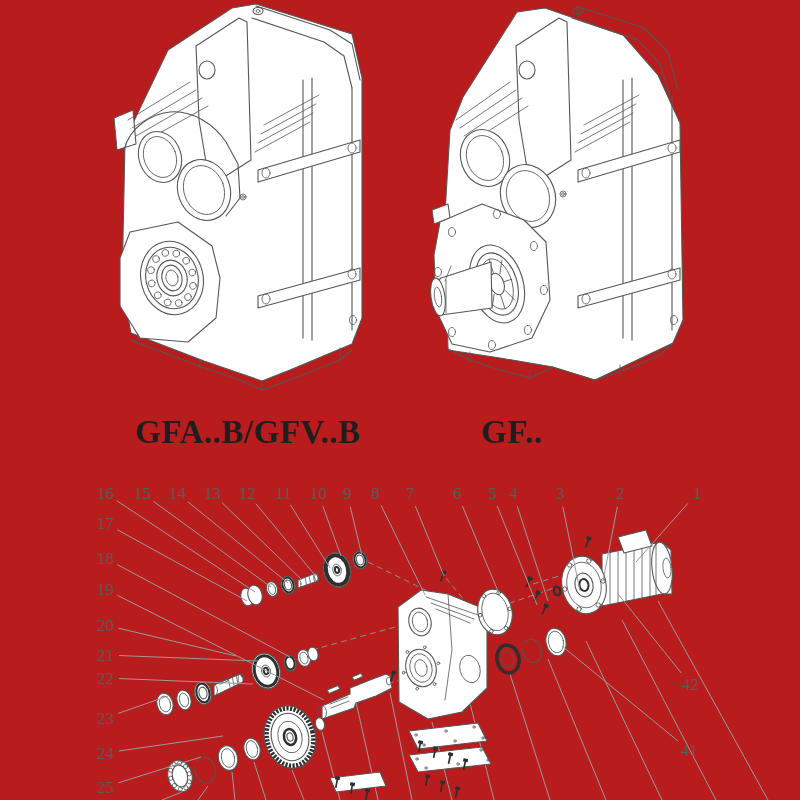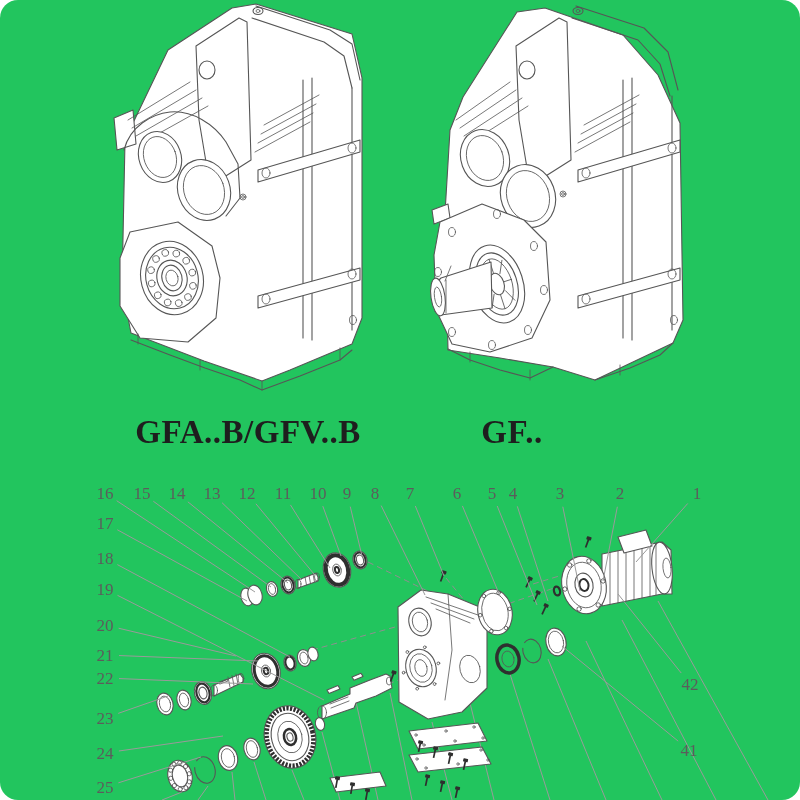--- a/index.html
+++ b/index.html
@@ -1,17 +1,17 @@
 <!DOCTYPE html>
 <html><head>
 <meta charset="utf-8">
 <style>
   html,body{margin:0;padding:0;background:#ffffff;}
-  .page{position:relative;width:800px;height:800px;background:#22c55e;overflow:hidden;
-        font-family:"Liberation Serif",serif;border-radius:18px;}
+  .page{position:relative;width:800px;height:800px;background:#b91c1c;overflow:hidden;
+        font-family:"Liberation Serif",serif;}
   svg{position:absolute;left:0;top:0;}
   .ln{stroke:#565656;stroke-width:1.1;fill:none;stroke-linecap:round;stroke-linejoin:round;}
   .lnw{stroke:#565656;stroke-width:1.1;fill:#ffffff;stroke-linecap:round;stroke-linejoin:round;}
   .thin{stroke-width:0.8;}
   .dkring{stroke:#2f2f2f;fill:none;}
   .dkfill{fill:#2e2e2e;stroke:none;}
   .dash{stroke:#8f8f8f;stroke-width:1;fill:none;stroke-dasharray:6 4;}
   .leader{stroke:#9a9a9a;stroke-width:1;fill:none;}
   .callout{font-family:"Liberation Serif",serif;font-size:17px;fill:#5c5c5c;text-anchor:middle;}
   .model-label{font-family:"Liberation Serif",serif;font-weight:bold;font-size:33px;

